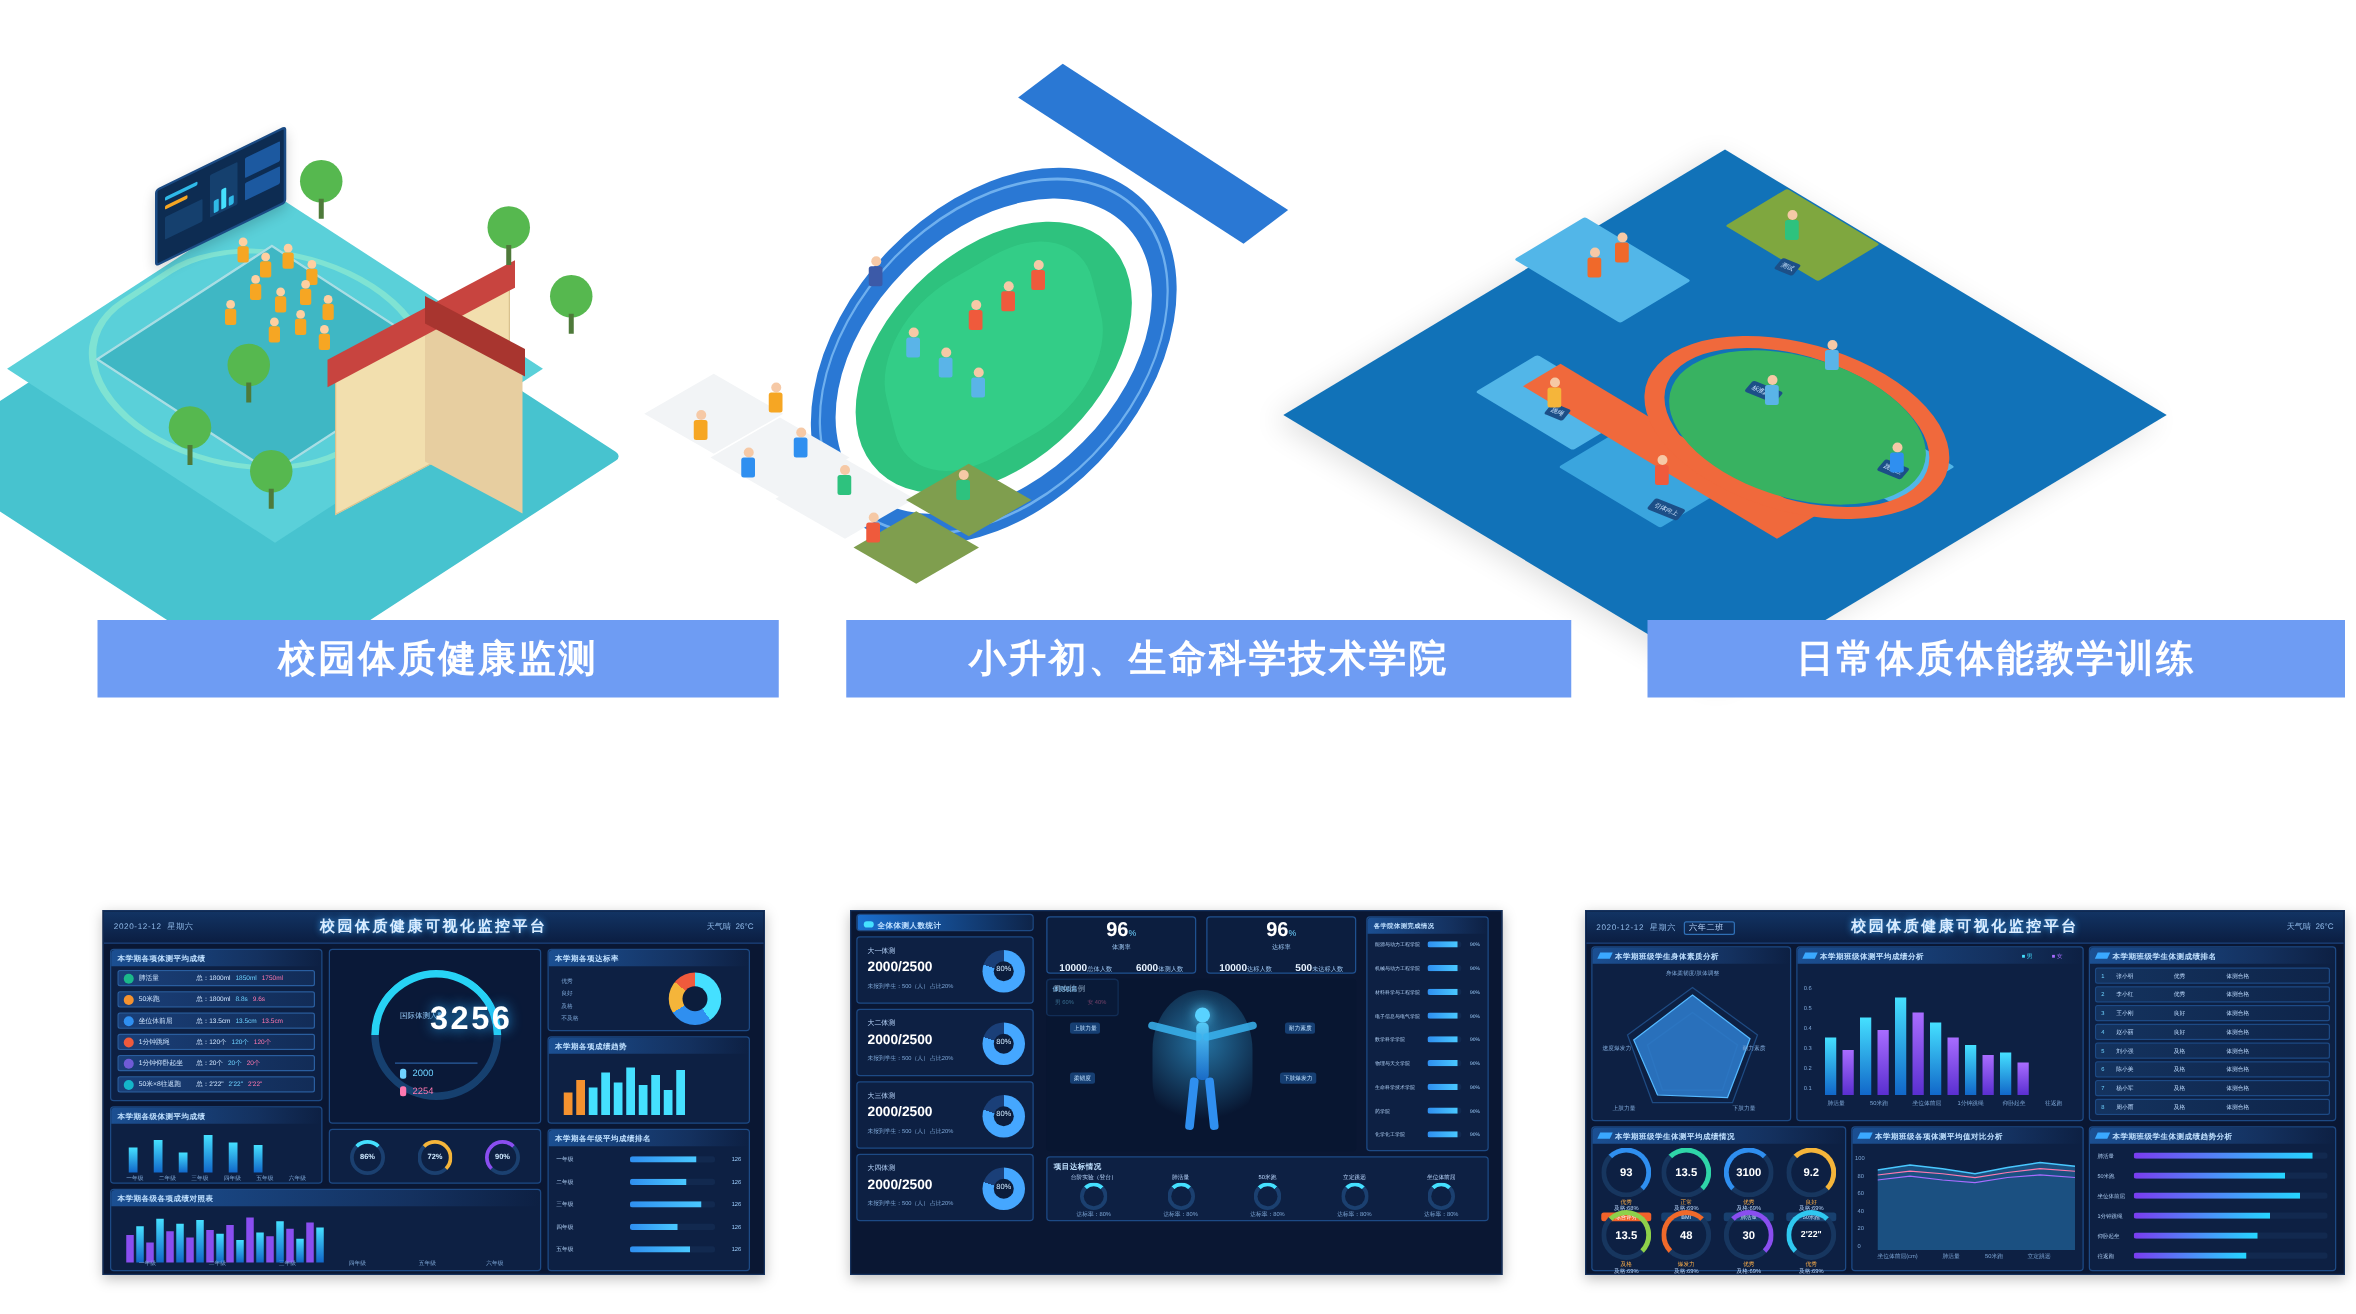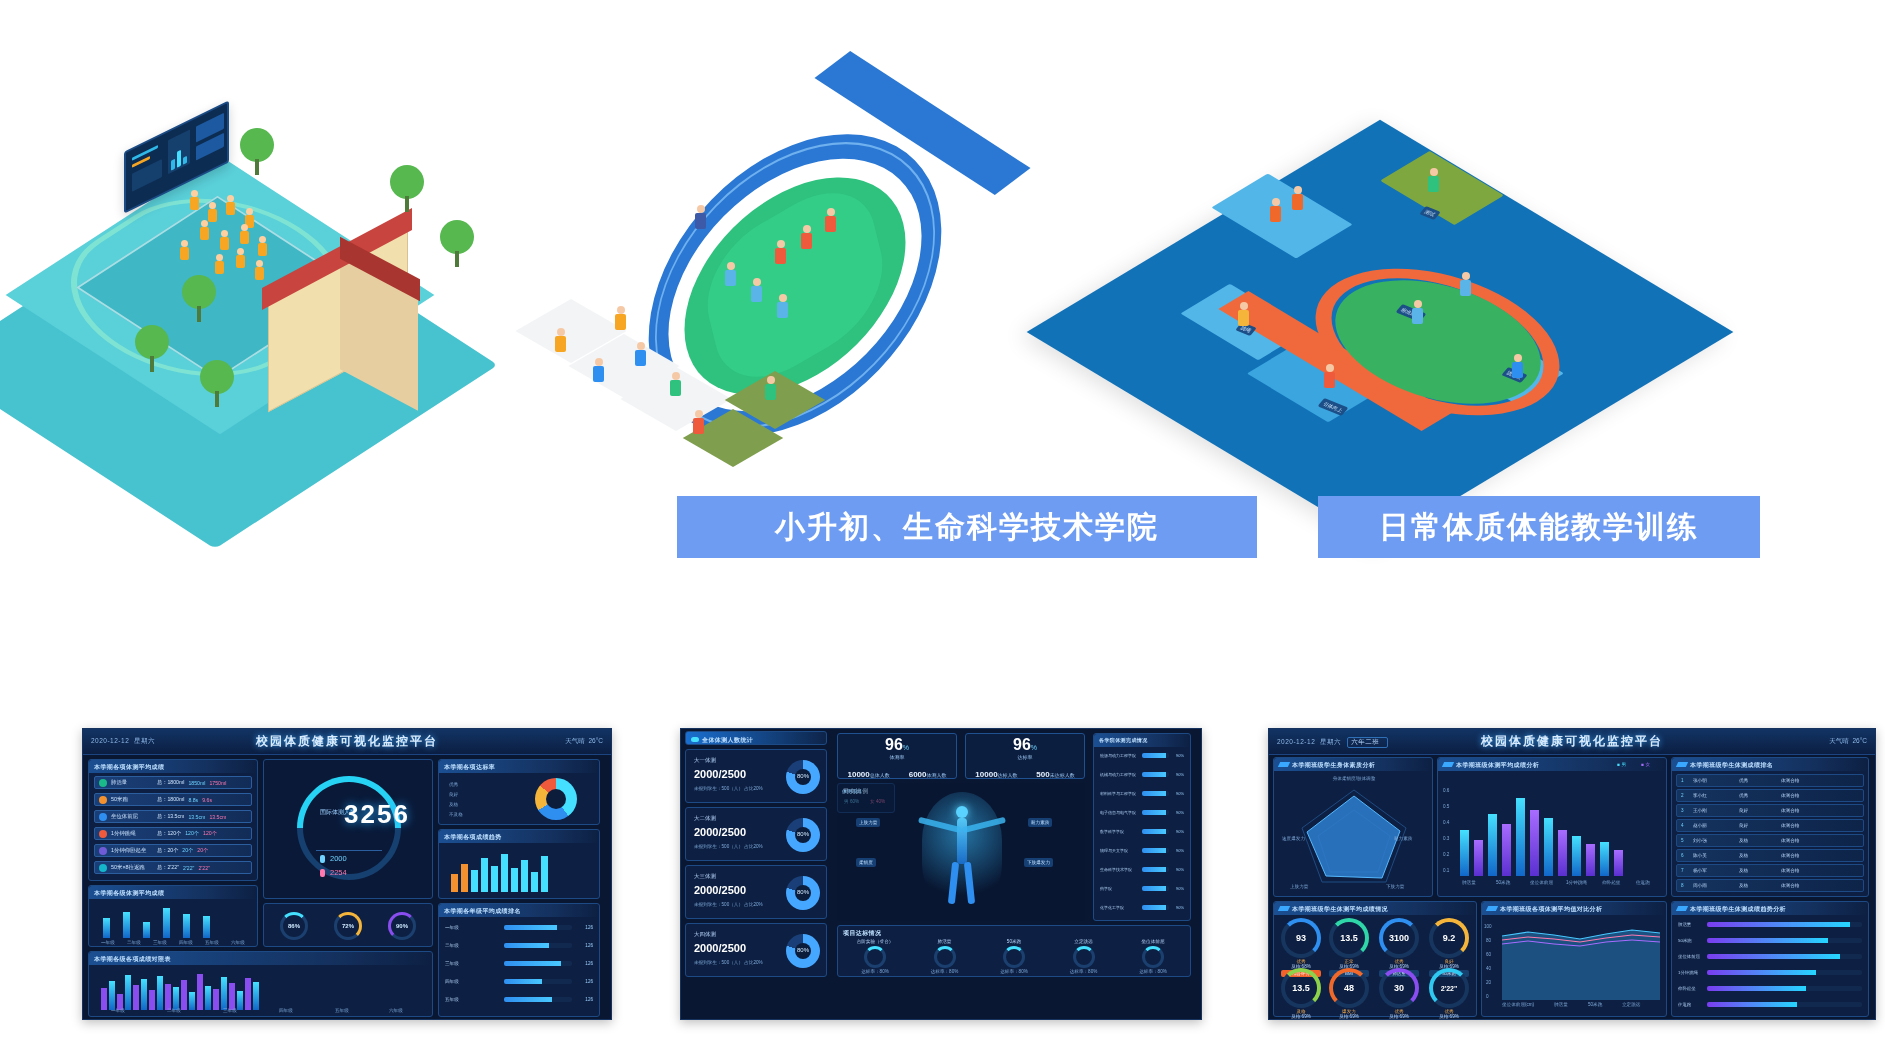--- a/index.html
+++ b/index.html
@@ -137,21 +137,21 @@
   
   .banners { position:absolute; left:0; top:496px; width:1885px; height:62px; }
   .banner {
     position:absolute; height:62px; background:#6e9cf3;
     display:flex; align-items:center; justify-content:center;
     color:#fff; font-size:30px; font-weight:bold; letter-spacing:2px;
     white-space:nowrap;
   }
   .b1 { left:78px;  width:545px; }
   .b2 { left:677px; width:580px; }
-  .b3 { left:1318px; width:442px; }
+  .b3 { left:1318px; width:558px; }
 
   
   .dashes { position:absolute; left:0; top:712px; width:1885px; height:330px; }
   .dash {
     position:absolute; height:292px; background:#0a1733;
     border:1px solid #16325e; overflow:hidden;
     box-shadow: 0 3px 10px rgba(0,0,0,.25);
   }
   .d1 { left:82px;  top:16px; width:530px; }
   .d2 { left:680px; top:16px; width:522px; }
@@ -513,20 +513,23 @@
           <div class="body" style="background:#5ab4e8"></div>
         </div>
       <div class="runner" style="left:352px;top:242px">
           <div class="head"></div>
           <div class="body" style="background:#2f8ff0"></div>
         </div>
     </div>
   </div>
 
   <div class="banners">
+    <div class="banner b1">
+        <span>校园体质健康监测</span>
+      </div>
     <div class="banner b2">
         <span>小升初、生命科学技术学院</span>
       </div>
     <div class="banner b3">
         <span>日常体质体能教学训练</span>
       </div>
   </div>
 
   <div class="dashes">
 

